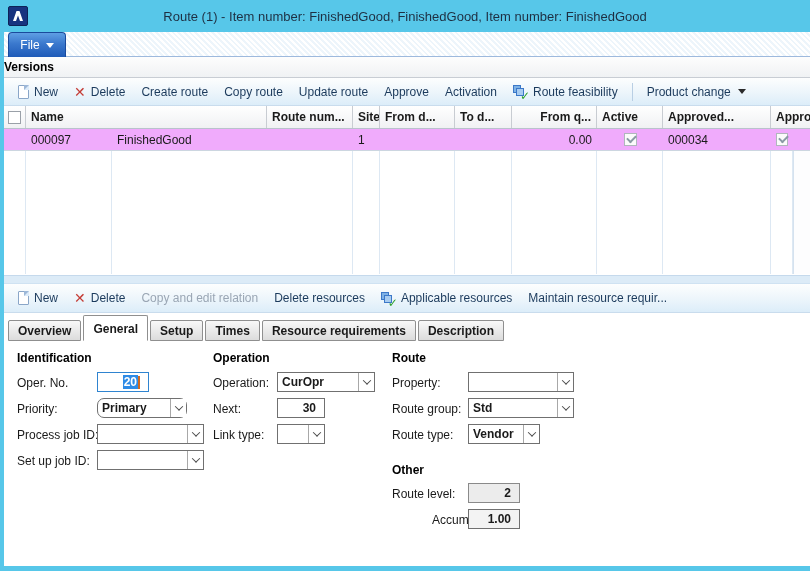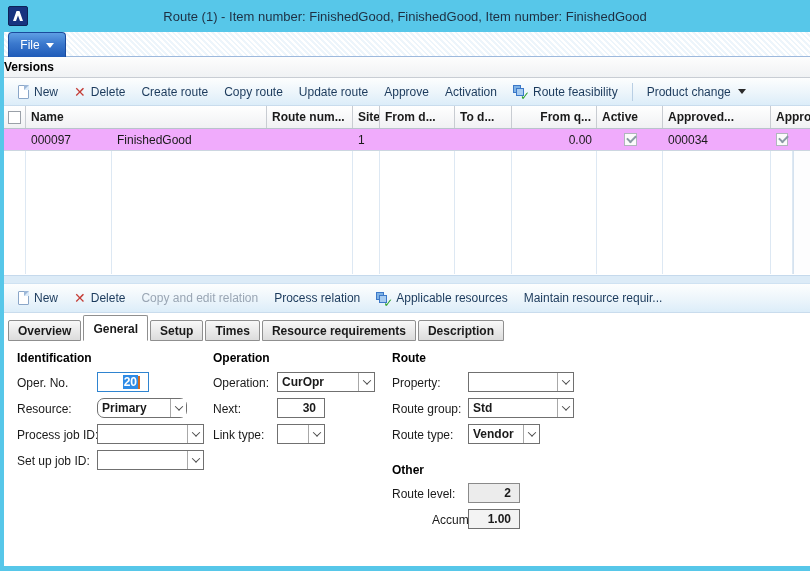--- a/index.html
+++ b/index.html
@@ -215,21 +215,21 @@
       <span>New</span>
     </div>
     <div class="tb-btn">
       <span class="icon-delete">✕</span>
       <span>Delete</span>
     </div>
     <div class="tb-btn disabled">
       <span>Copy and edit relation</span>
     </div>
     <div class="tb-btn">
-      <span>Process relation</span>
+      <span>Delete resources</span>
     </div>
     <div class="tb-btn">
       <span class="icon-check-combo">
         <span class="sq1"></span>
           <span class="sq2"></span>
           <span class="chk">✓</span>
       </span>
       <span>Applicable resources</span>
     </div>
     <div class="tb-btn">
@@ -251,21 +251,21 @@
     <div class="sec-h" style="left:13px; top:10px;">Identification</div>
     <div class="sec-h" style="left:209px; top:10px;">Operation</div>
     <div class="sec-h" style="left:388px; top:10px;">Route</div>
     <div class="sec-h" style="left:388px; top:122px;">Other</div>
 
     <div class="f-label" style="left:13px; top:35px;">Oper. No.</div>
     <div class="field focused" style="left:93px; top:31px; width:52px;">
       <span class="val num"><span class="sel-text">20</span><span class="caret-bar"></span></span>
     </div>
 
-    <div class="f-label" style="left:13px; top:61px;">Resource:</div>
+    <div class="f-label" style="left:13px; top:61px;">Priority:</div>
     <div class="field combo" style="left:93px; top:57px; width:90px;border-radius:7px;">
       <span class="val">Primary</span>
       <span class="arrow">
           <span class="chev"></span>
         </span>
     </div>
 
     <div class="f-label" style="left:13px; top:87px;">Process job ID:</div>
     <div class="field combo" style="left:93px; top:83px; width:107px;">
       <span class="val"></span>

